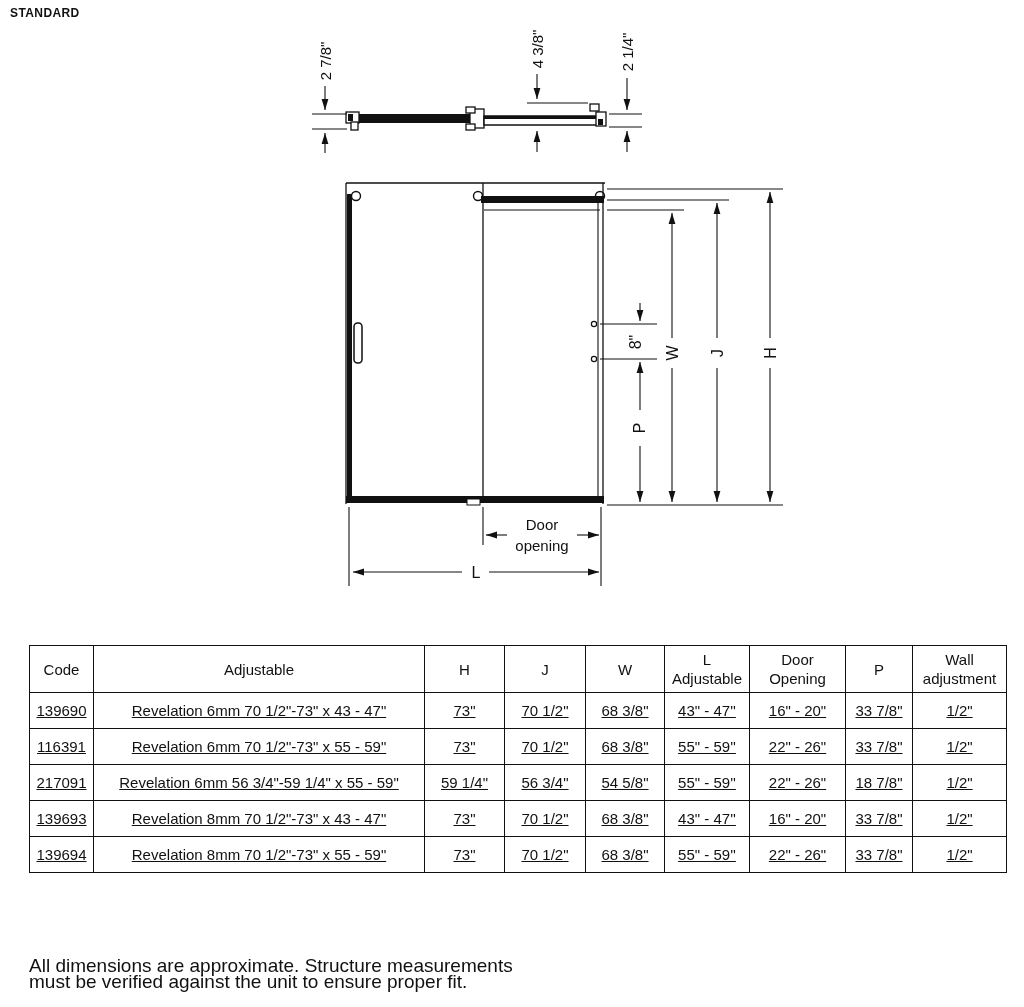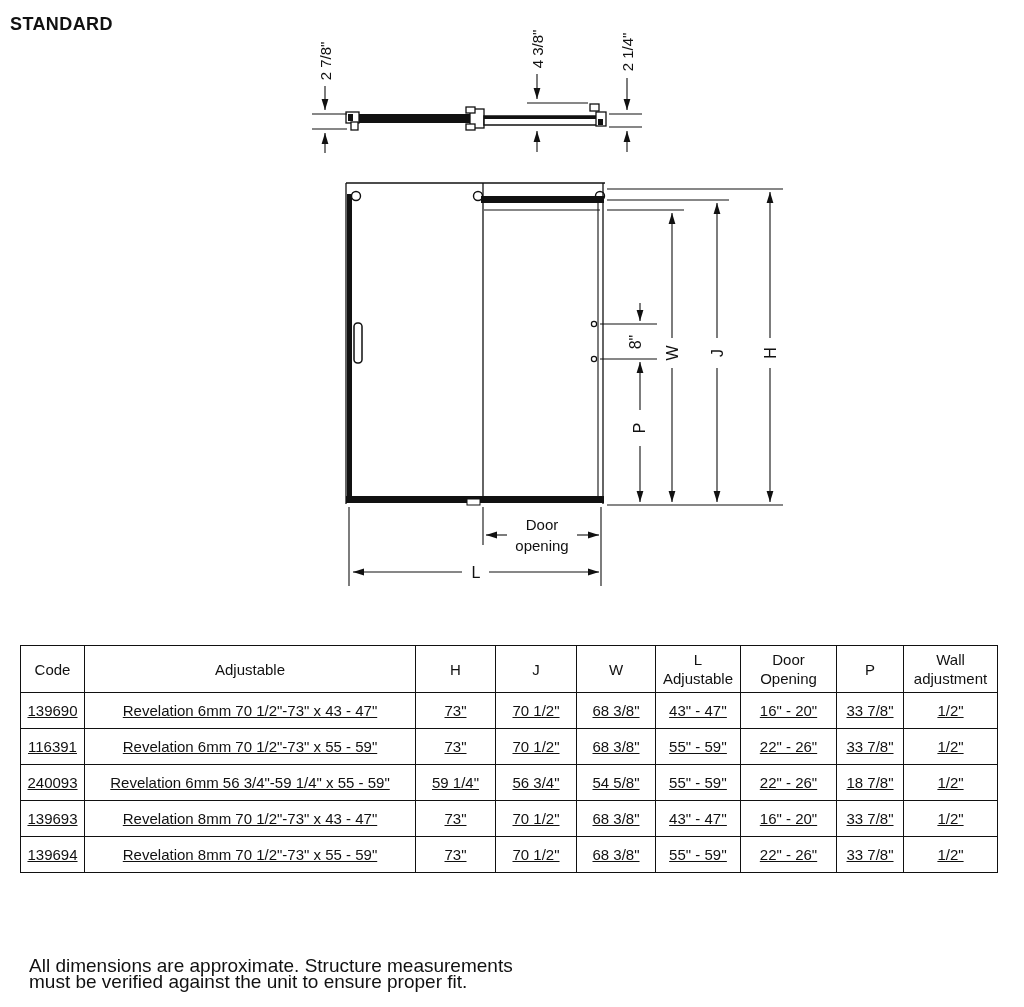--- a/index.html
+++ b/index.html
@@ -1,27 +1,27 @@
 <!DOCTYPE html>
 <html><head>
 <meta charset="utf-8">
 <style>
   html,body{margin:0;padding:0;background:#fff;}
   .page{
     position:relative;width:1024px;height:1007px;background:#fff;overflow:hidden;
     font-family:"Liberation Sans",sans-serif;color:#111;
   }
   .title{
-    position:absolute;left:10px;top:6px;font-size:18px;font-weight:600;letter-spacing:.4px;margin-top:8px;
+    position:absolute;left:10px;top:6px;font-size:12px;font-weight:600;letter-spacing:.4px;
   }
   svg.drawing{position:absolute;left:0;top:0;}
   svg.drawing text{font-family:"Liberation Sans",sans-serif;font-size:15px;fill:#111;}
   svg.drawing text.big{font-size:16px;}
   table.spec{
-    position:absolute;left:20px;top:645px;width:977px;
+    position:absolute;left:29px;top:645px;width:977px;
     border-collapse:collapse;table-layout:fixed;
     font-size:15px;color:#111;
   }
   table.spec th,table.spec td{
     border:1.8px solid #111;text-align:center;vertical-align:middle;
     padding:0 2px;overflow:hidden;white-space:nowrap;
   }
   table.spec th{font-weight:400;white-space:pre-line;line-height:19px;height:46px;}
   table.spec td{height:35px;font-weight:400;text-decoration:underline;}
   .footer{
@@ -194,21 +194,21 @@
           <td>Revelation 6mm 70 1/2"-73" x 55 - 59"</td>
           <td>73"</td>
           <td>70 1/2"</td>
           <td>68 3/8"</td>
           <td>55" - 59''</td>
           <td>22" - 26"</td>
           <td>33 7/8"</td>
           <td>1/2"</td>
         </tr>
         <tr>
-          <td>240093</td>
+          <td>217091</td>
           <td>Revelation 6mm 56 3/4"-59 1/4" x 55 - 59"</td>
           <td>59 1/4"</td>
           <td>56 3/4"</td>
           <td>54 5/8"</td>
           <td>55" - 59''</td>
           <td>22" - 26"</td>
           <td>18 7/8"</td>
           <td>1/2"</td>
         </tr>
         <tr>

